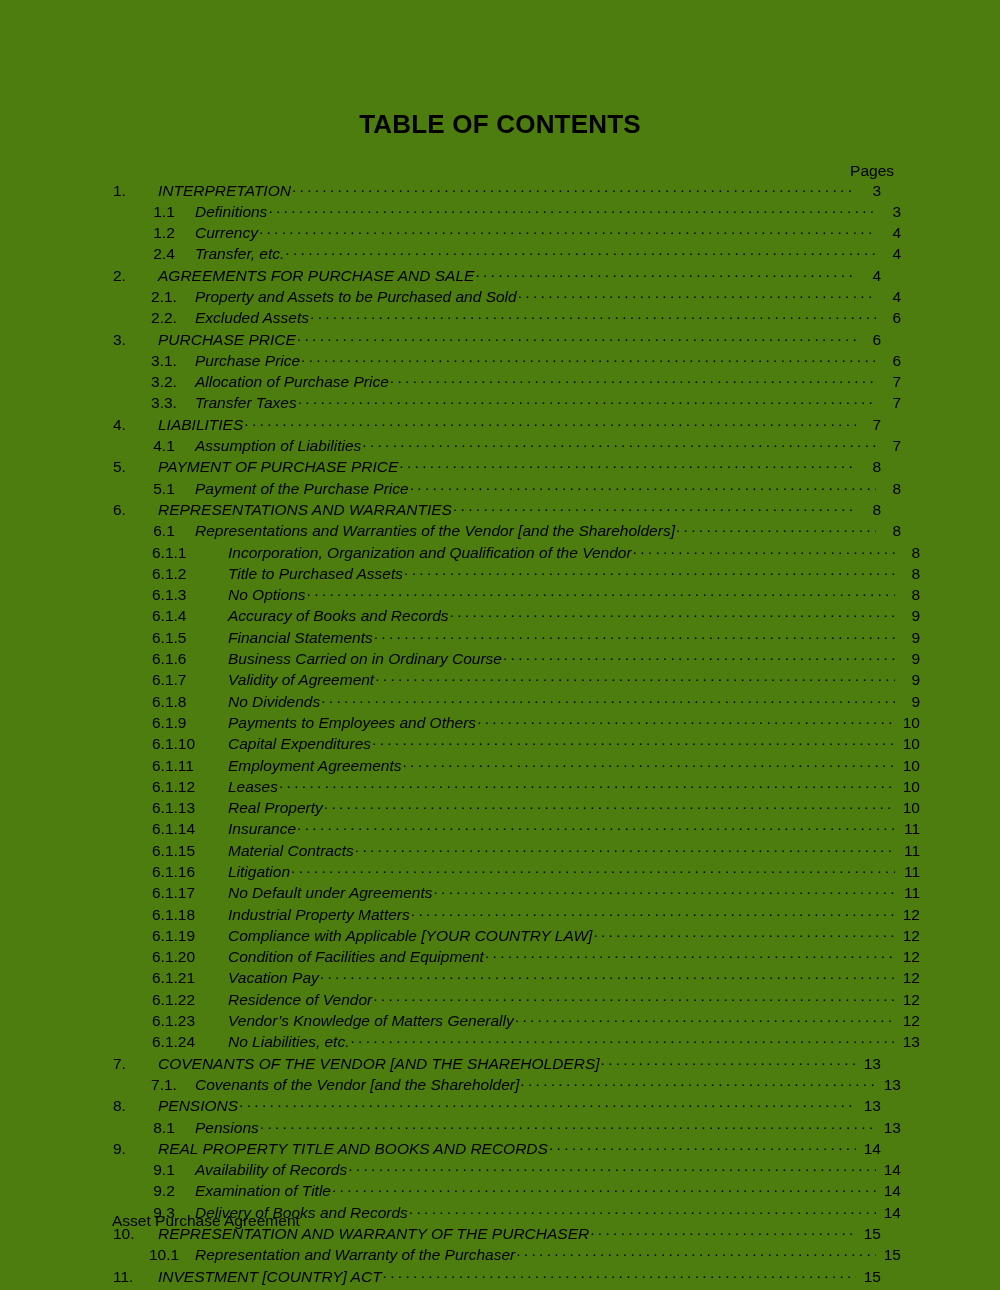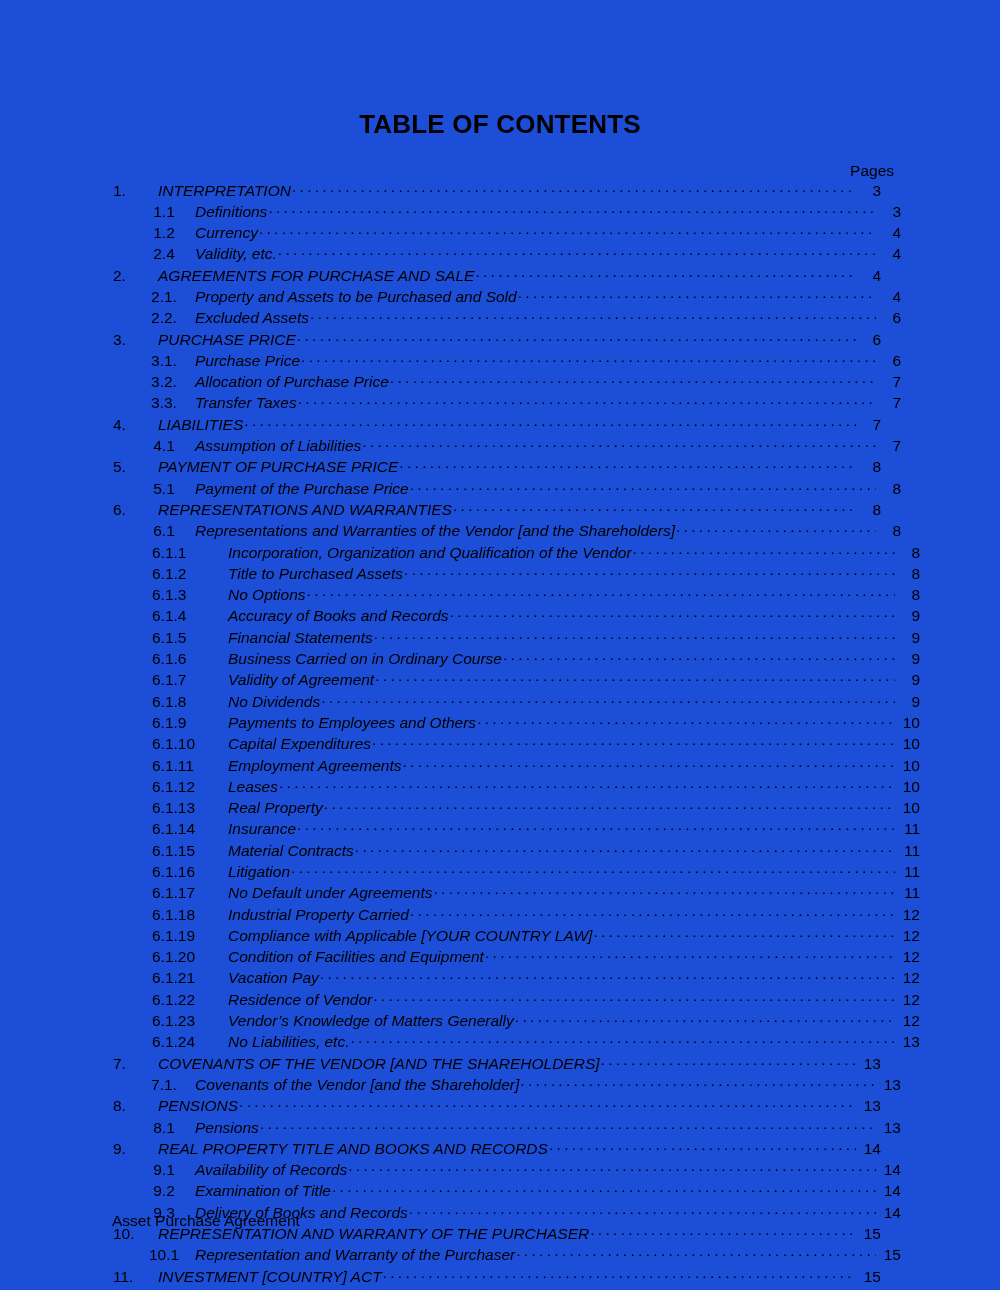--- a/index.html
+++ b/index.html
@@ -4,21 +4,21 @@
 <style>
   html, body {
     margin: 0;
     padding: 0;
     background: #ffffff;
   }
   .page {
     position: relative;
     width: 1000px;
     height: 1290px;
-    background: #1d4ed8;
+    background: #4d7c0f;
     overflow: hidden;
     font-family: "Liberation Sans", sans-serif;
     color: #000000;
   }
   .doc-title {
     position: absolute;
     left: 0;
     top: 109px;
     width: 1000px;
     text-align: center;
@@ -117,21 +117,21 @@
         <span class="pageno">3</span>
       </div>
       <div class="toc-row lvl2">
         <span class="num">1.2</span>
         <span class="label">Currency</span>
         <span class="leader"></span>
         <span class="pageno">4</span>
       </div>
       <div class="toc-row lvl2">
         <span class="num">2.4</span>
-        <span class="label">Validity, etc.</span>
+        <span class="label">Transfer, etc.</span>
         <span class="leader"></span>
         <span class="pageno">4</span>
       </div>
       <div class="toc-row lvl1">
         <span class="num">2.</span>
         <span class="label">AGREEMENTS FOR PURCHASE AND SALE</span>
         <span class="leader"></span>
         <span class="pageno">4</span>
       </div>
       <div class="toc-row lvl2">
@@ -303,21 +303,21 @@
         <span class="pageno">11</span>
       </div>
       <div class="toc-row lvl3">
         <span class="num">6.1.17</span>
         <span class="label">No Default under Agreements</span>
         <span class="leader"></span>
         <span class="pageno">11</span>
       </div>
       <div class="toc-row lvl3">
         <span class="num">6.1.18</span>
-        <span class="label">Industrial Property Carried</span>
+        <span class="label">Industrial Property Matters</span>
         <span class="leader"></span>
         <span class="pageno">12</span>
       </div>
       <div class="toc-row lvl3">
         <span class="num">6.1.19</span>
         <span class="label">Compliance with Applicable [YOUR COUNTRY LAW]</span>
         <span class="leader"></span>
         <span class="pageno">12</span>
       </div>
       <div class="toc-row lvl3">

